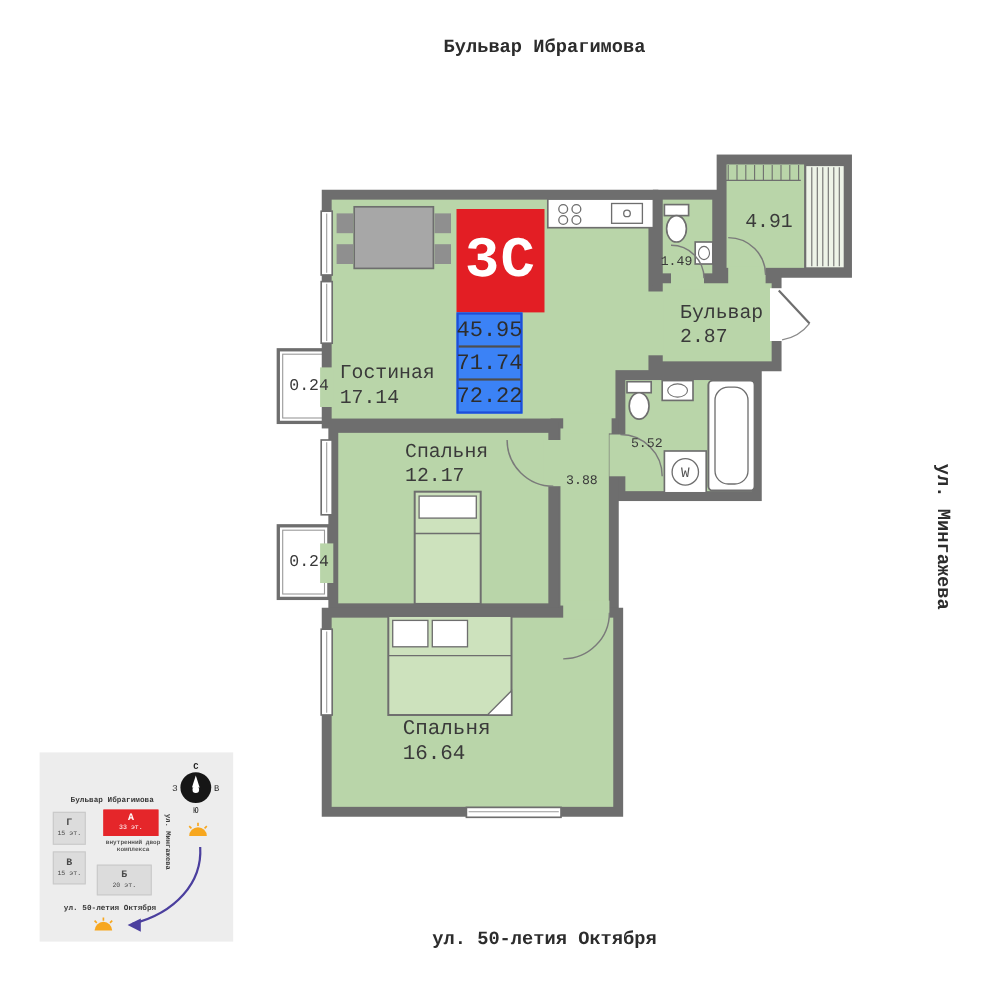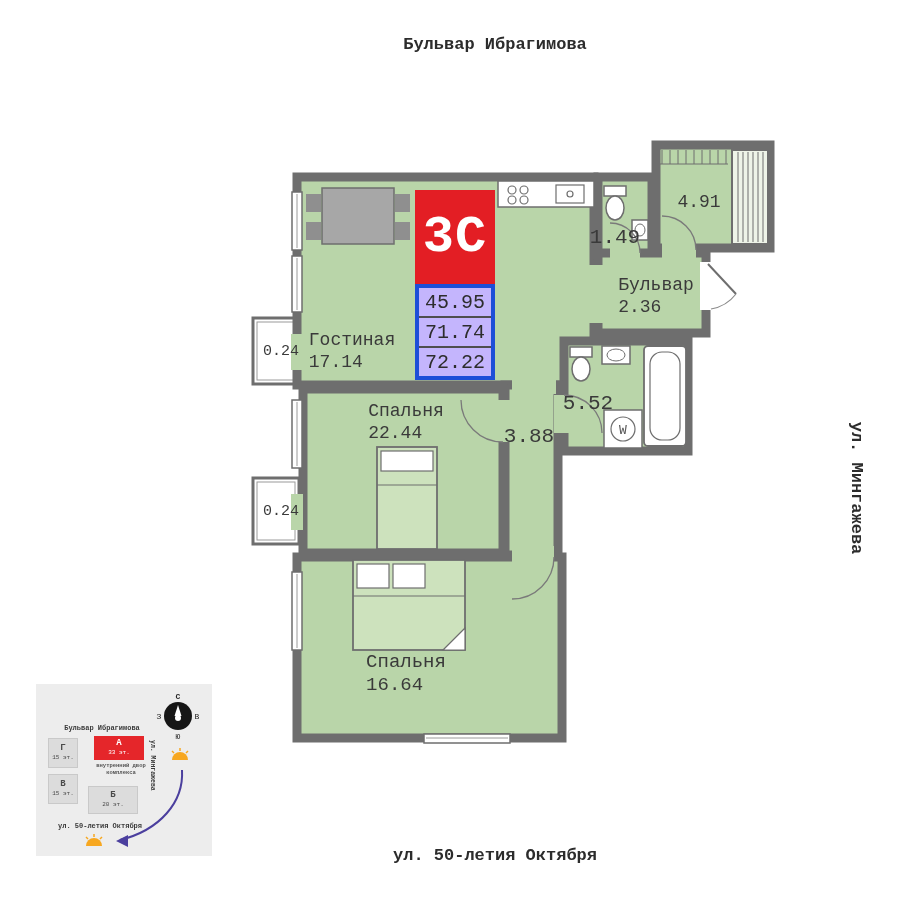--- a/index.html
+++ b/index.html
@@ -5,29 +5,29 @@
   html,body{margin:0;padding:0;background:#fff}
   .stage{position:relative;width:900px;height:900px;background:#fff;font-family:Liberation Mono, monospace;overflow:hidden}
 
   .street{position:absolute;transform:translate(-50%,-50%);font-size:17px;font-weight:600;color:#2c2c2c;white-space:nowrap}
   .street.rot{transform:translate(-50%,-50%) rotate(90deg)}
 
   .plan-svg{position:absolute;left:0;top:0}
 
   .badge{position:absolute;left:415px;top:190px;width:80px;height:94px;background:#e31e24;color:#fff;
          display:flex;align-items:center;justify-content:center;font-size:52px;font-weight:700;letter-spacing:1px}
-  .areas{position:absolute;left:415px;top:284px;width:80px;box-sizing:border-box;background:#c4b5fd;border:4px solid #1d4ed8}
+  .areas{position:absolute;left:415px;top:284px;width:60px;box-sizing:border-box;background:#3b82f6;border:2px solid #1d4ed8}
   .areas .row{height:28px;display:flex;align-items:center;justify-content:center;font-size:20px;font-weight:500;
               color:#2d2d2d;border-top:2px solid #4e4e4e}
   .areas .row:first-child{border-top:none}
 
   .rlabel{position:absolute;transform:translate(-50%,-50%);text-align:left;color:#3a3a3a;font-size:18px;line-height:1.22}
   .rlabel .area{display:block}
   .rlabel.sm{font-size:15px}
-  .rlabel.md{font-size:21px}
+  .rlabel.md{font-size:12px}
   .rlabel.lg{font-size:19px}
 
   .minimap{position:absolute;left:36px;top:684px;width:176px;height:172px;background:#ededed}
   .mm-street{position:absolute;font-size:7px;font-weight:700;color:#3a3a3a;white-space:nowrap}
   .mm-top{left:14px;top:40px;width:104px;text-align:center}
   .mm-bottom{left:8px;top:138px;width:112px;text-align:center}
   .mm-right{left:120px;top:56px;transform:rotate(90deg);transform-origin:0 0;font-size:6.5px}
   .mm-bld{position:absolute;background:#dcdcdc;border:1px solid #c9c9c9;display:flex;flex-direction:column;
           align-items:center;justify-content:center;color:#4a4a4a;box-sizing:border-box}
   .mm-bld .bl{font-size:9px;font-weight:700;line-height:1.1}
@@ -186,32 +186,32 @@
   </div>
 
   <div class="rlabel md" style="left:615px;top:238px">
     <span class="area">1.49</span>
   </div>
   <div class="rlabel" style="left:699px;top:203px">
     <span class="area">4.91</span>
   </div>
   <div class="rlabel" style="left:656px;top:297px">
     <span>Бульвар</span>
-    <span class="area">2.36</span>
+    <span class="area">2.87</span>
   </div>
   <div class="rlabel" style="left:352px;top:352px">
     <span>Гостиная</span>
     <span class="area">17.14</span>
   </div>
   <div class="rlabel sm" style="left:281px;top:352px">
     <span class="area">0.24</span>
   </div>
   <div class="rlabel" style="left:406px;top:423px">
     <span>Спальня</span>
-    <span class="area">22.44</span>
+    <span class="area">12.17</span>
   </div>
   <div class="rlabel md" style="left:529px;top:437px">
     <span class="area">3.88</span>
   </div>
   <div class="rlabel md" style="left:588px;top:404px">
     <span class="area">5.52</span>
   </div>
   <div class="rlabel sm" style="left:281px;top:512px">
     <span class="area">0.24</span>
   </div>

